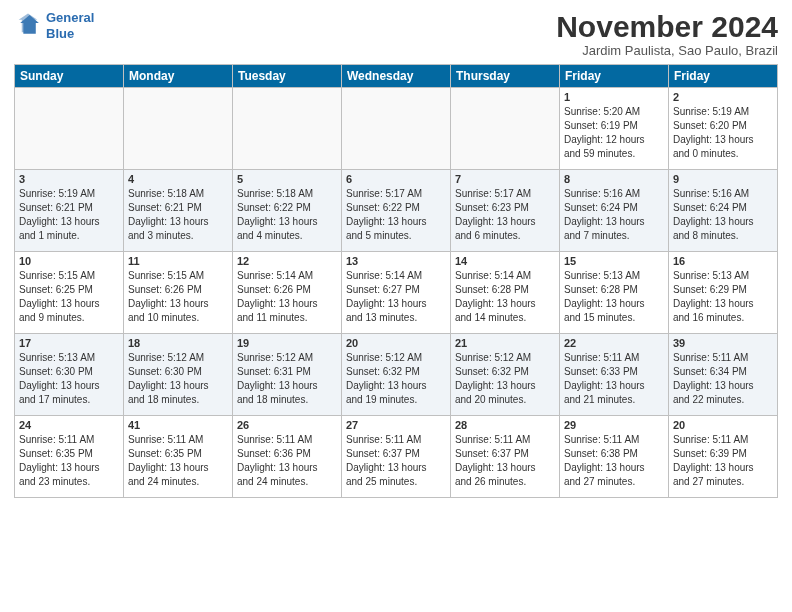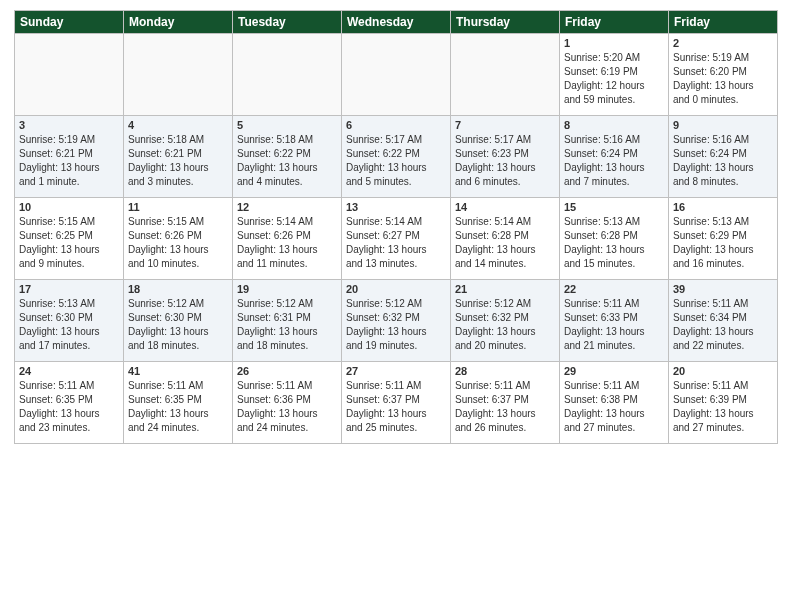--- a/index.html
+++ b/index.html
@@ -49,21 +49,21 @@
     }
     .subtitle {
       font-size: 13px;
       color: #555;
     }
     .calendar {
       width: 100%;
       border-collapse: collapse;
     }
     .calendar th {
-      background: #14532d;
+      background: #0369a1;
       color: #fff;
       font-size: 12px;
       font-weight: bold;
       padding: 4px 5px;
       text-align: left;
       border: 1px solid #c0c0c0;
     }
     .calendar td {
       border: 1px solid #c0c0c0;
       vertical-align: top;
@@ -96,20 +96,37 @@
     }
     
     .row-odd td { background: #fff; }
     .row-even td { background: #eef2f7; }
     .row-odd td.empty { background: #f9f9f9; }
   </style>
 </head>
 <body>
 
 <div class="page">
+  <div class="header">
+    <div class="logo">
+      <svg class="logo-icon" viewBox="0 0 36 36">
+        <polygon points="20,4 32,14 28,14 28,28 12,28 12,14 8,14" fill="#3d7ab5"></polygon>
+        <polygon points="24,2 36,12 30,12 30,30 10,30 10,12 4,12" fill="none"></polygon>
+        <polygon points="18,2 30,10 26,10 26,26 10,26 10,10 6,10" fill="#3d7ab5" opacity="0.5"></polygon>
+      </svg>
+      <div class="logo-text">
+        <div><span>General</span></div>
+        <div><span>Blue</span></div>
+      </div>
+    </div>
+    <div class="title-area">
+      <div class="month-title">November 2024</div>
+      <div class="subtitle">Jardim Paulista, Sao Paulo, Brazil</div>
+    </div>
+  </div>
 
   <table class="calendar">
     <thead>
       <tr>
       <th>Sunday</th>
           <th>Monday</th>
           <th>Tuesday</th>
           <th>Wednesday</th>
           <th>Thursday</th>
           <th>Friday</th>

